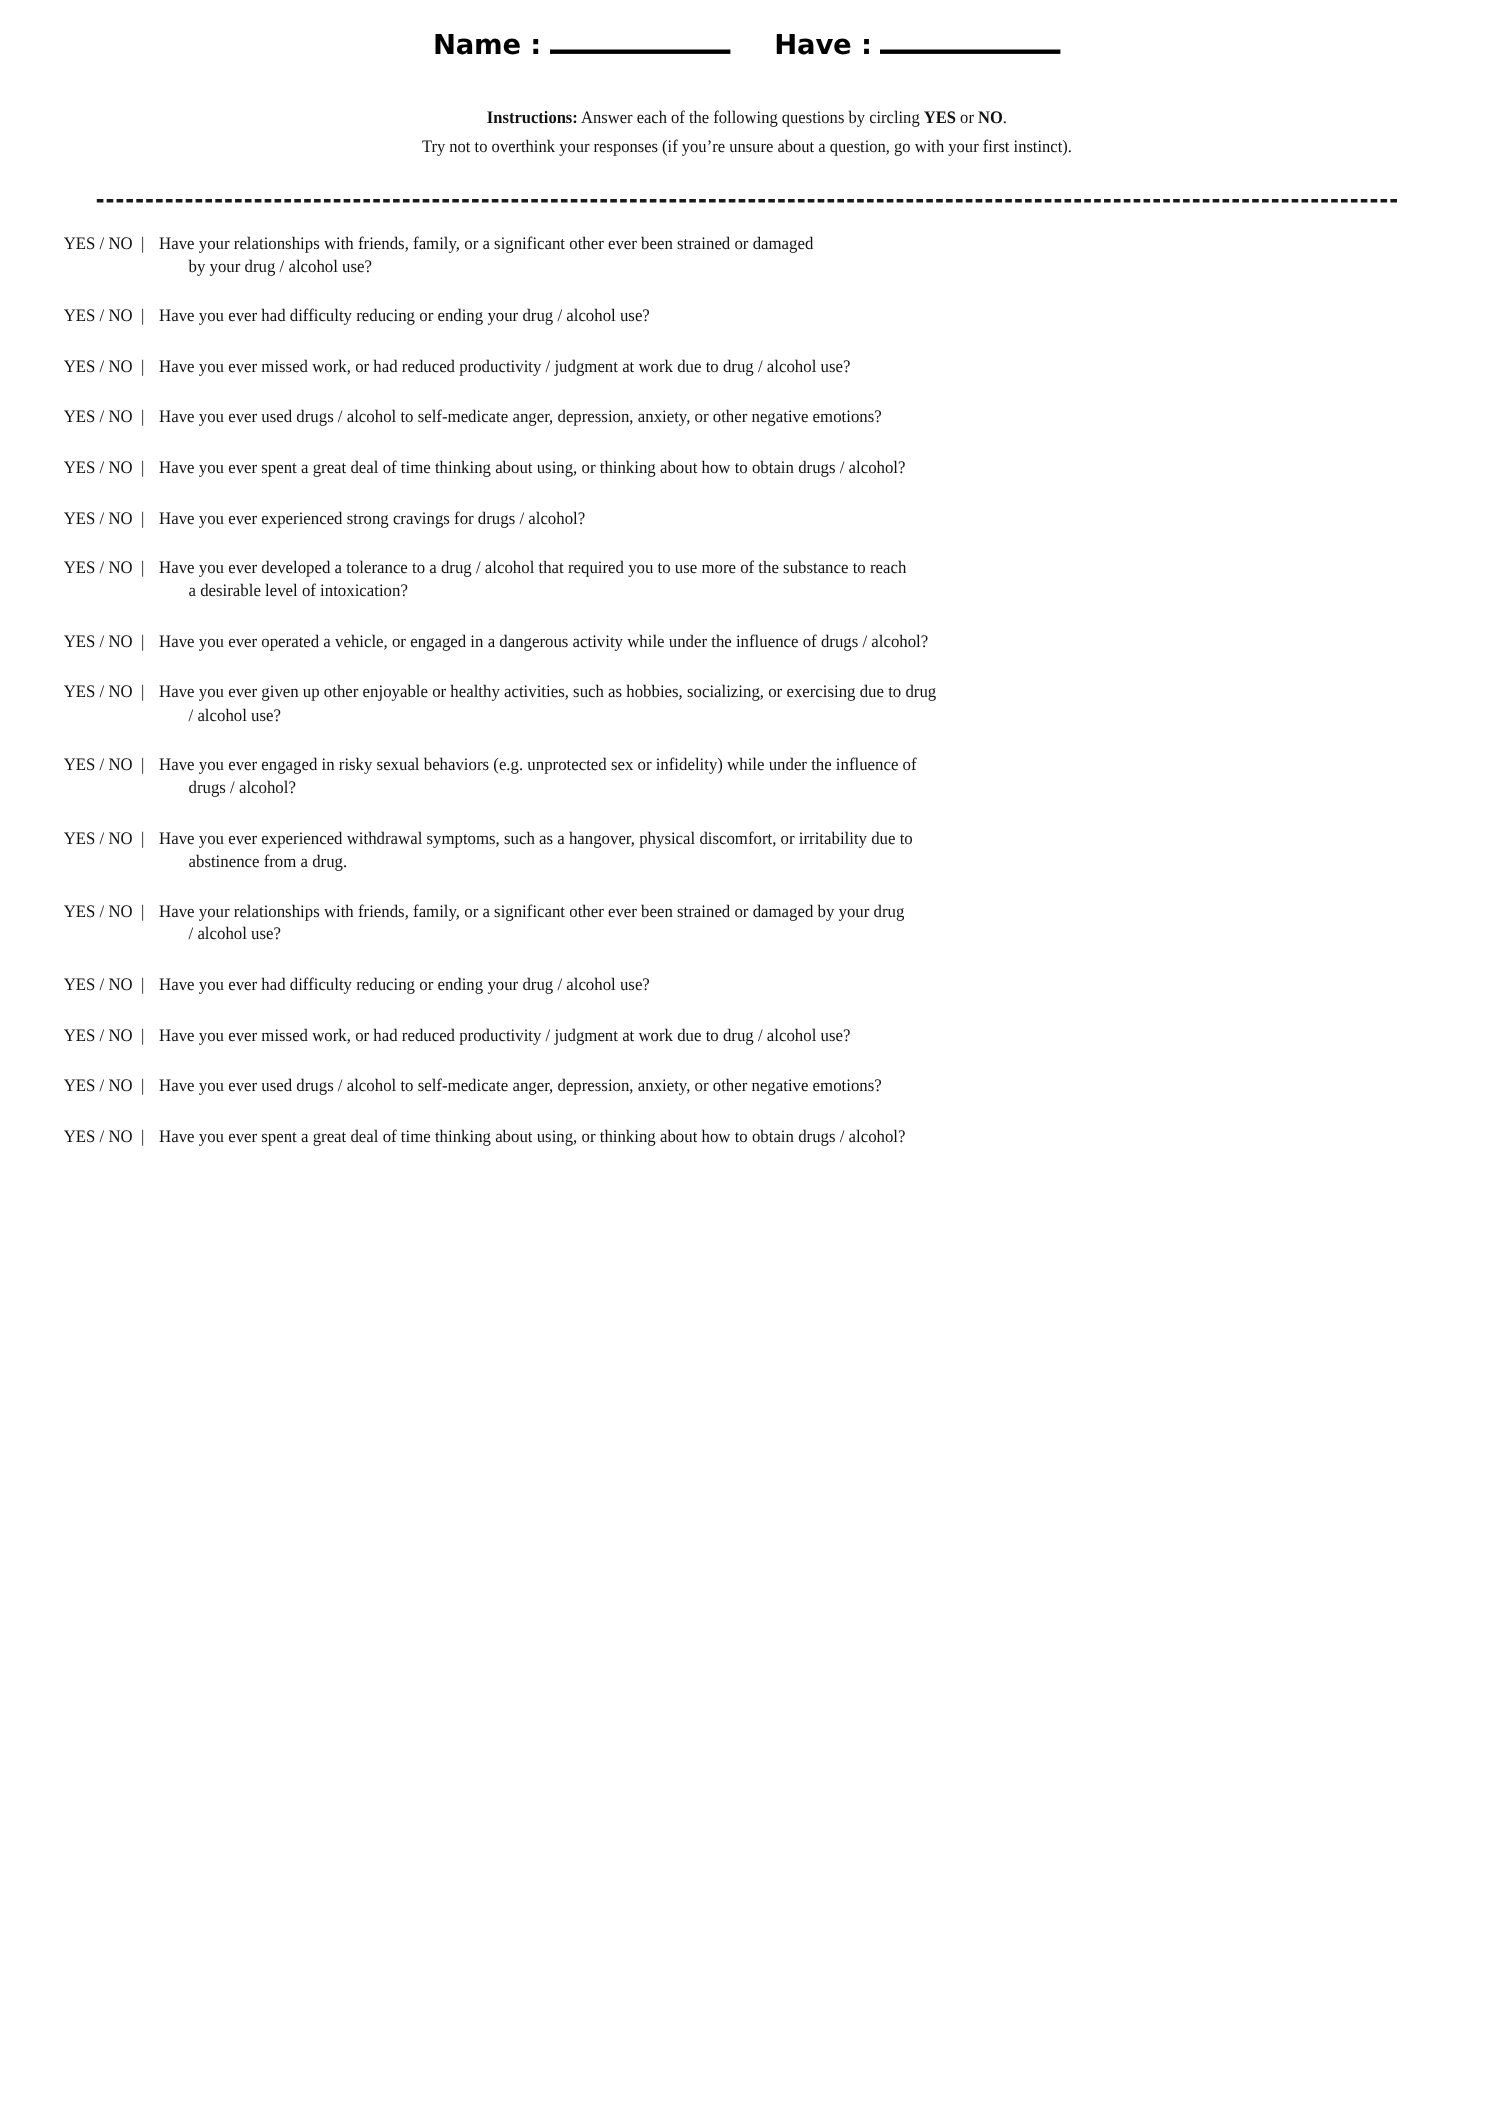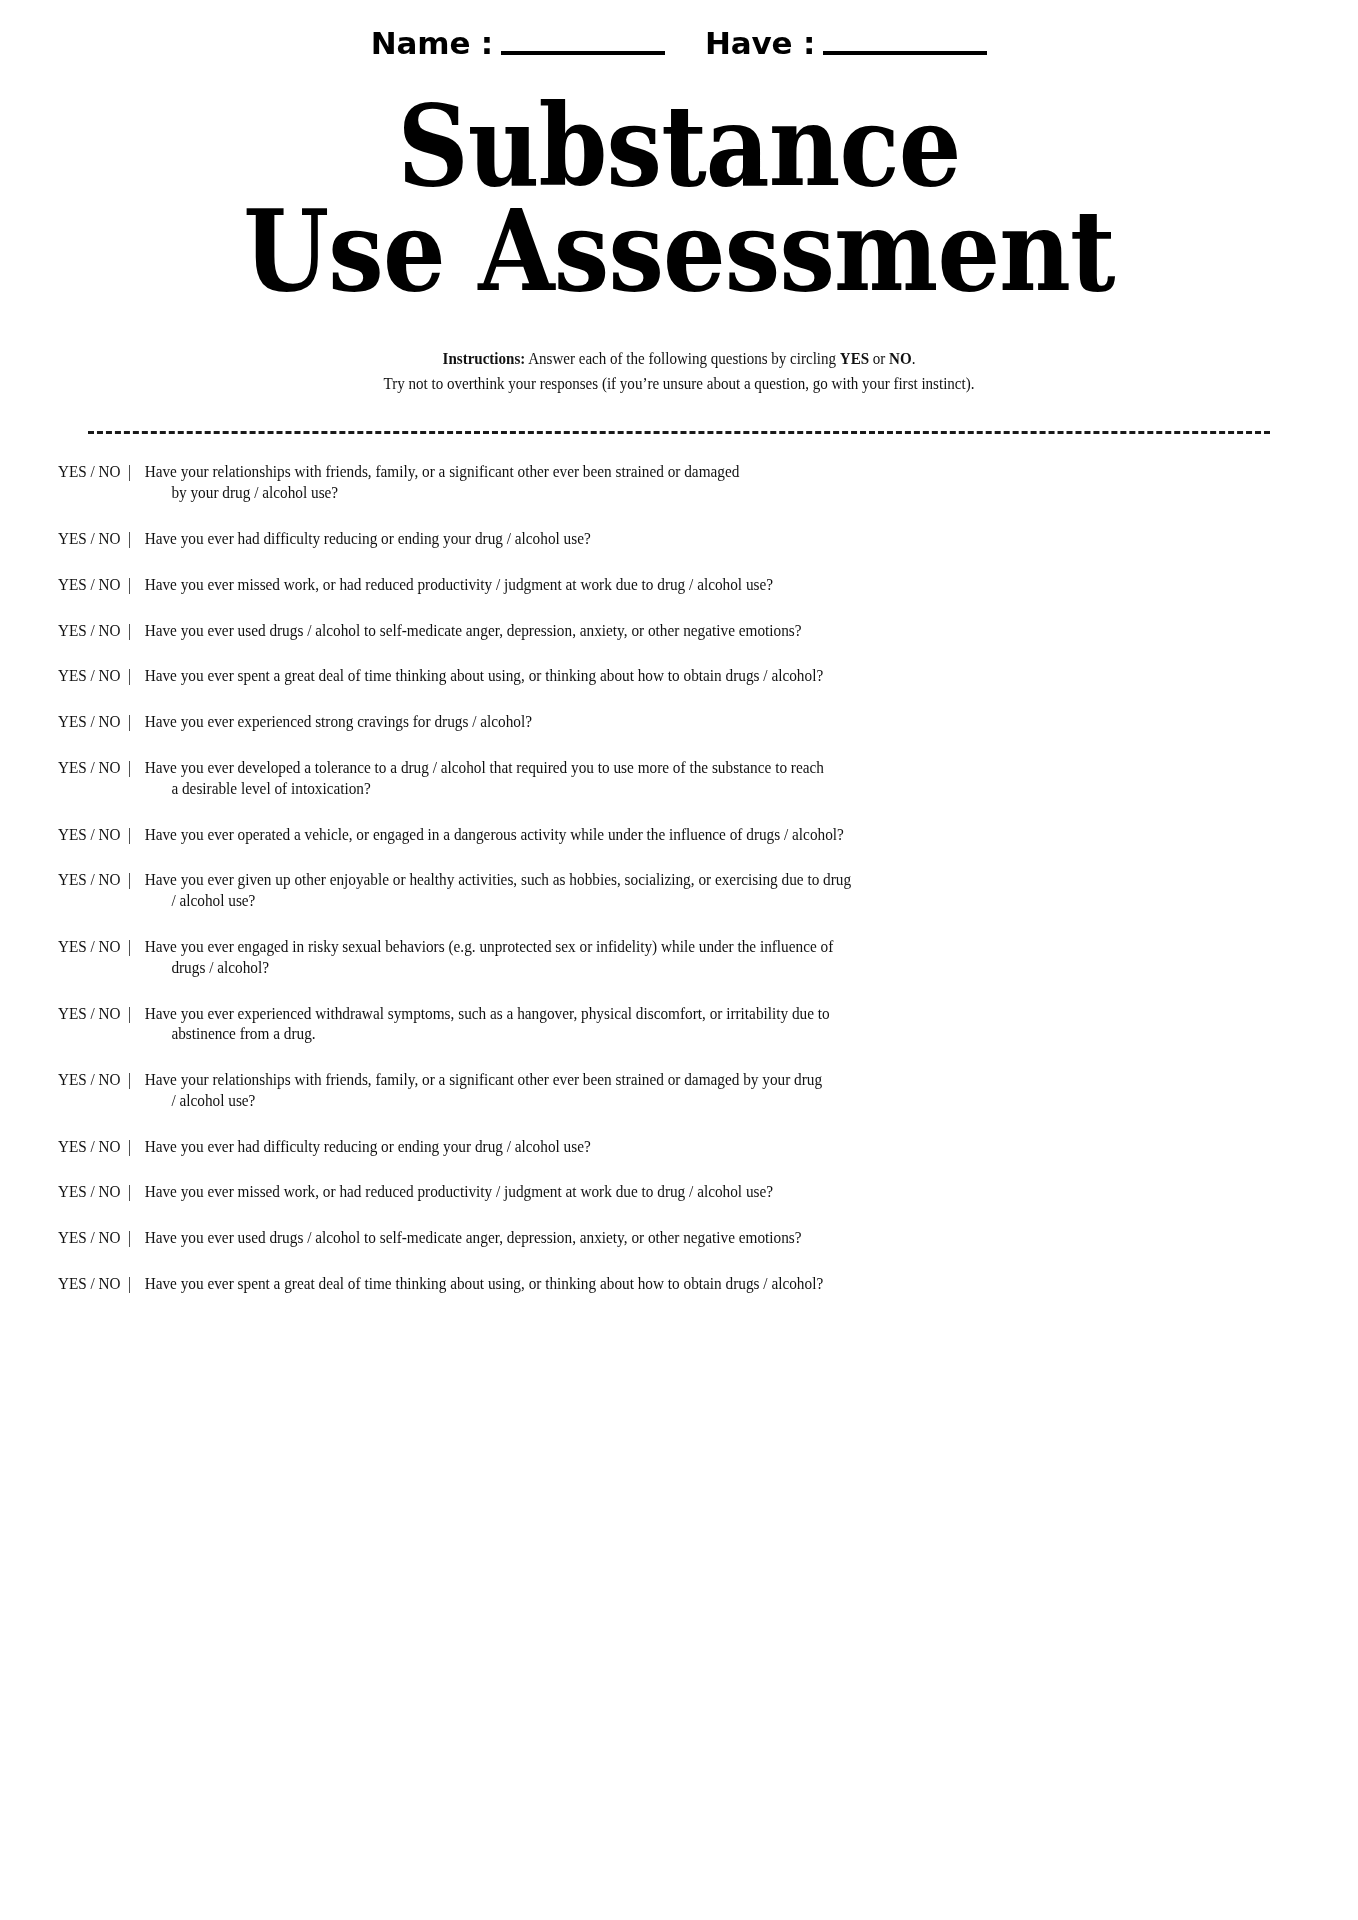--- a/index.html
+++ b/index.html
@@ -28,21 +28,21 @@
 
   
   .name-date-row {
     display: flex;
     justify-content: center;
     align-items: flex-end;
     gap: 40px;
     padding-top: 28px;
     font-family: "DejaVu Sans", "Liberation Sans", sans-serif;
     font-weight: 700;
-    font-size: 31px;
+    font-size: 25px;
     letter-spacing: -0.2px;
     color: #000;
   }
   .field-group {
     display: flex;
     align-items: flex-end;
     gap: 8px;
   }
   .field-label { white-space: pre; line-height: 1; }
   .field-rule {
@@ -137,24 +137,20 @@
     <div class="field-group">
       <span class="field-label">Name :</span>
       <span class="field-rule rule-name"></span>
     </div>
     <div class="field-group">
       <span class="field-label">Have :</span>
       <span class="field-rule rule-date"></span>
     </div>
   </div>
 
-  <div class="title-block">
-    <span class="title-line">Substance</span>
-    <span class="title-line">Use Assessment</span>
-  </div>
 
   <div class="instructions">
     <span class="line"><b>Instructions:</b><span> Answer each of the following questions by circling </span><b>YES</b><span> or </span><b>NO</b><span>.</span></span>
     <span class="line">Try not to overthink your responses (if you’re unsure about a question, go with your first instinct).</span>
   </div>
 
   <div class="divider-wrap">
     <div class="divider"></div>
   </div>
 

